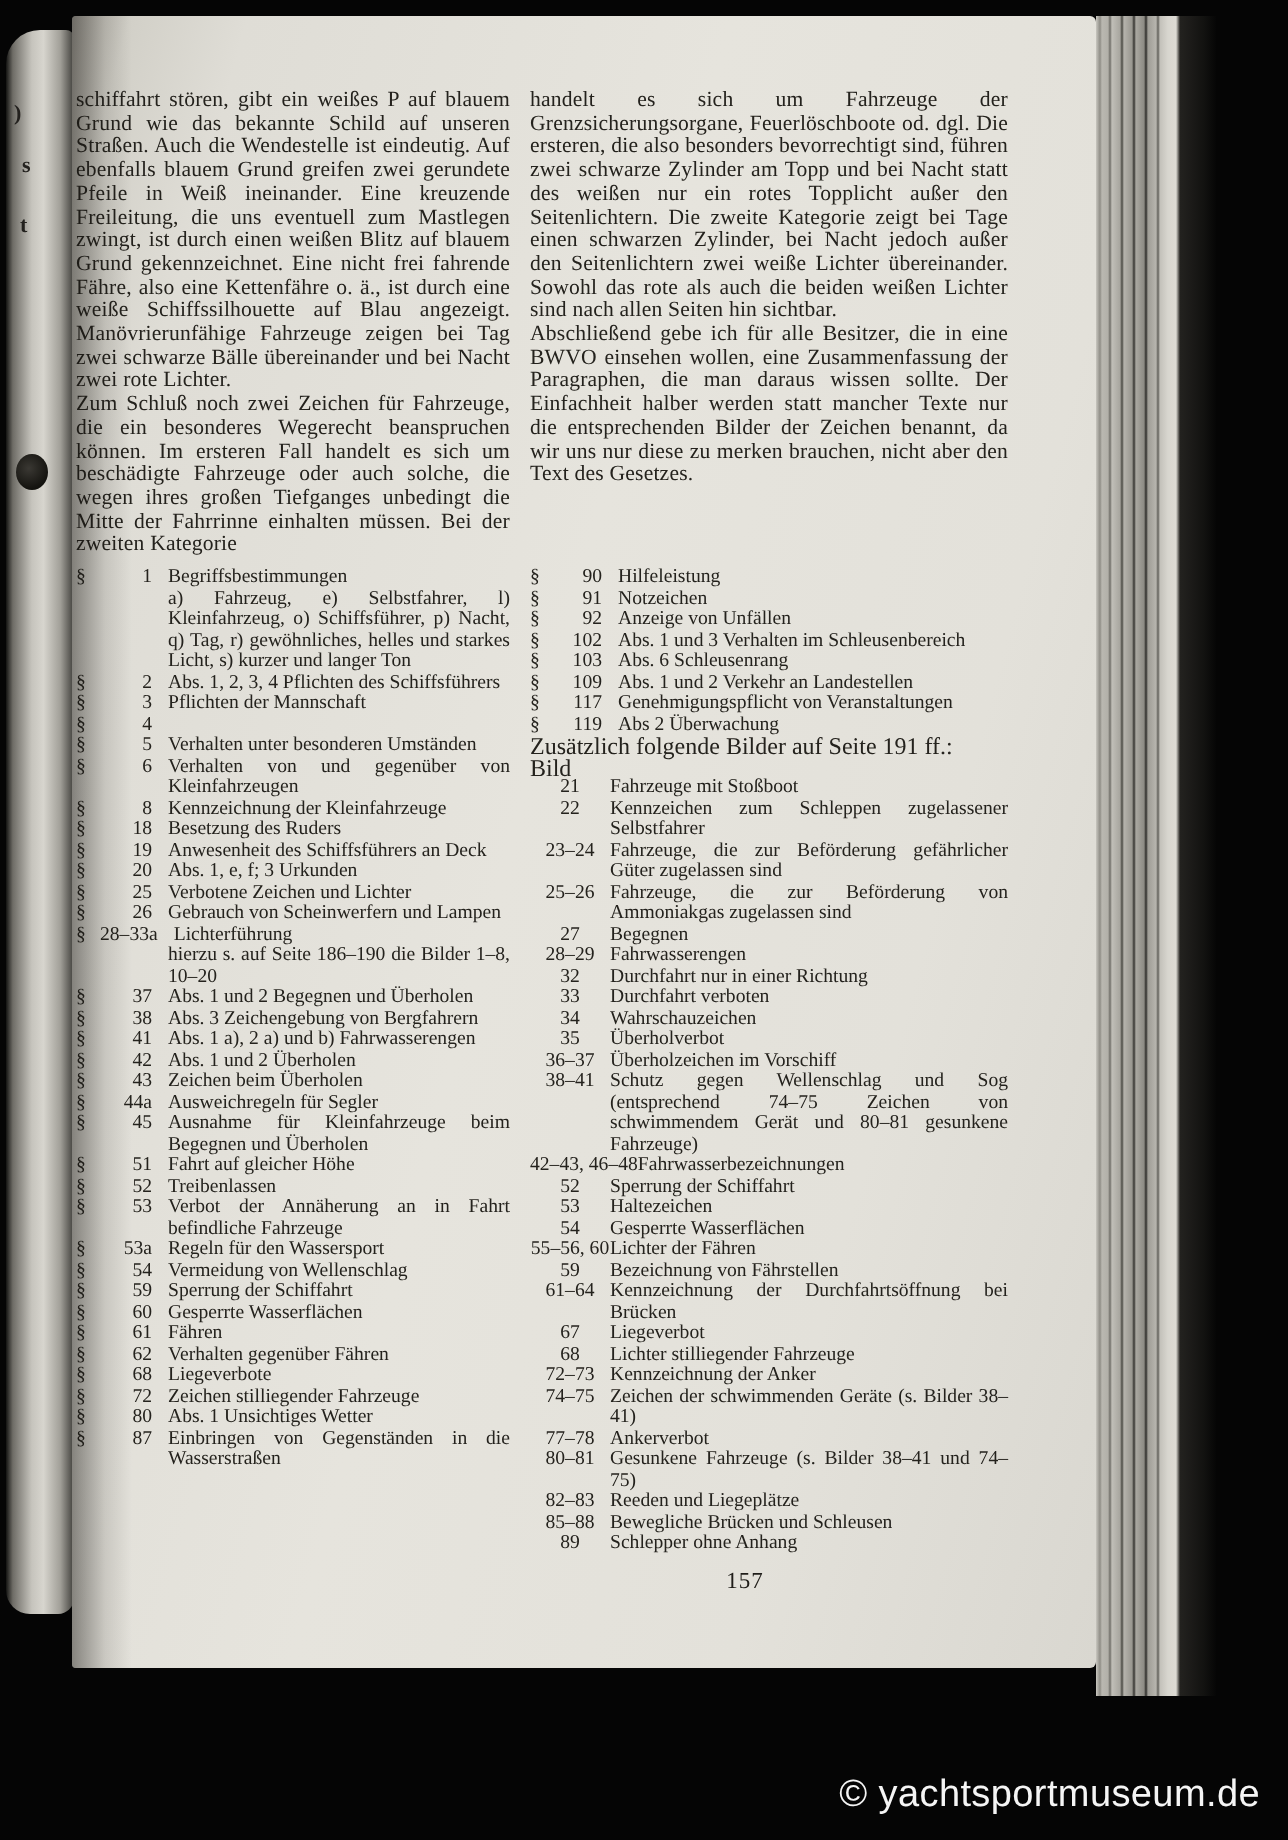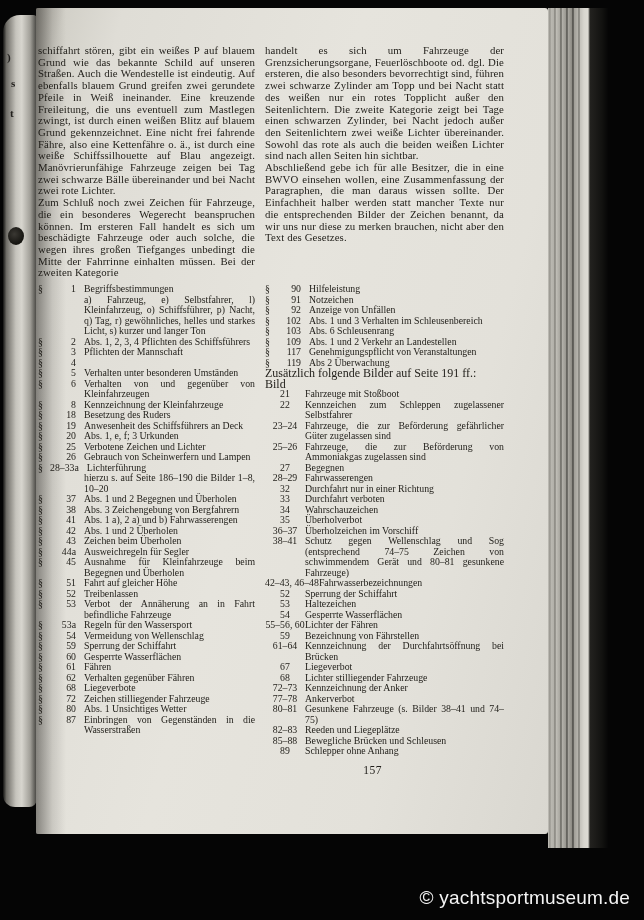--- a/index.html
+++ b/index.html
@@ -387,20 +387,24 @@
               </div>
               <div class="bild-item">
                 <span class="bnum">68</span>
                 <span class="btxt">Lichter stilliegender Fahrzeuge</span>
               </div>
               <div class="bild-item">
                 <span class="bnum">72–73</span>
                 <span class="btxt">Kennzeichnung der Anker</span>
               </div>
               <div class="bild-item">
+                <span class="bnum">74–75</span>
+                <span class="btxt">Zeichen der schwimmenden Geräte (s. Bilder 38–41)</span>
+              </div>
+              <div class="bild-item">
                 <span class="bnum">77–78</span>
                 <span class="btxt">Ankerverbot</span>
               </div>
               <div class="bild-item">
                 <span class="bnum">80–81</span>
                 <span class="btxt">Gesunkene Fahrzeuge (s. Bilder 38–41 und 74–75)</span>
               </div>
               <div class="bild-item">
                 <span class="bnum">82–83</span>
                 <span class="btxt">Reeden und Liegeplätze</span>

